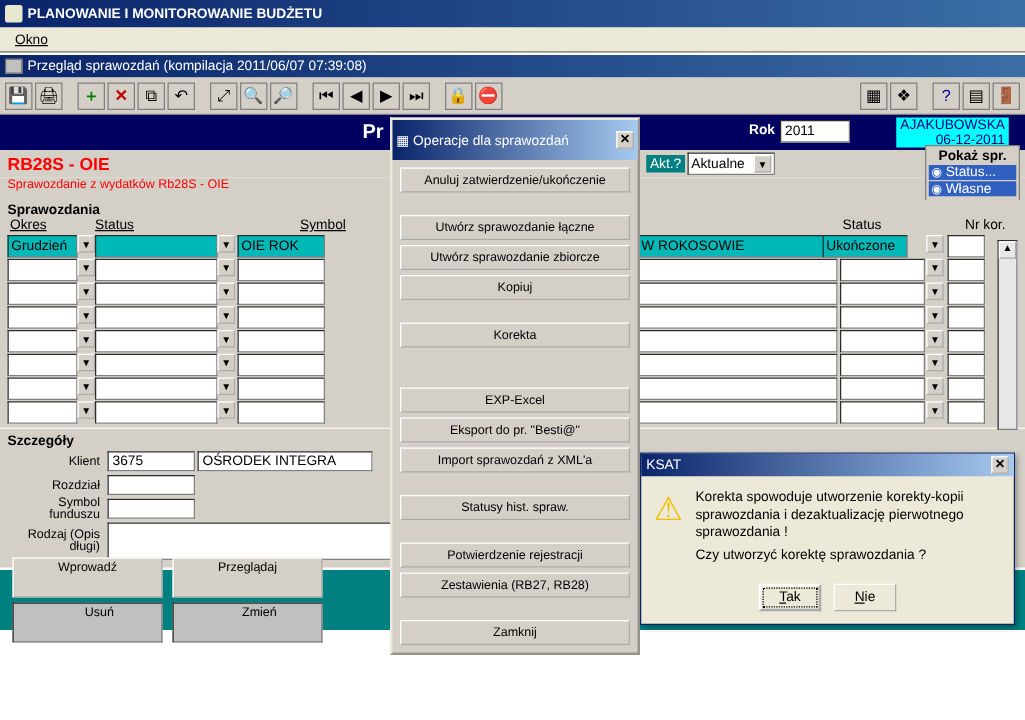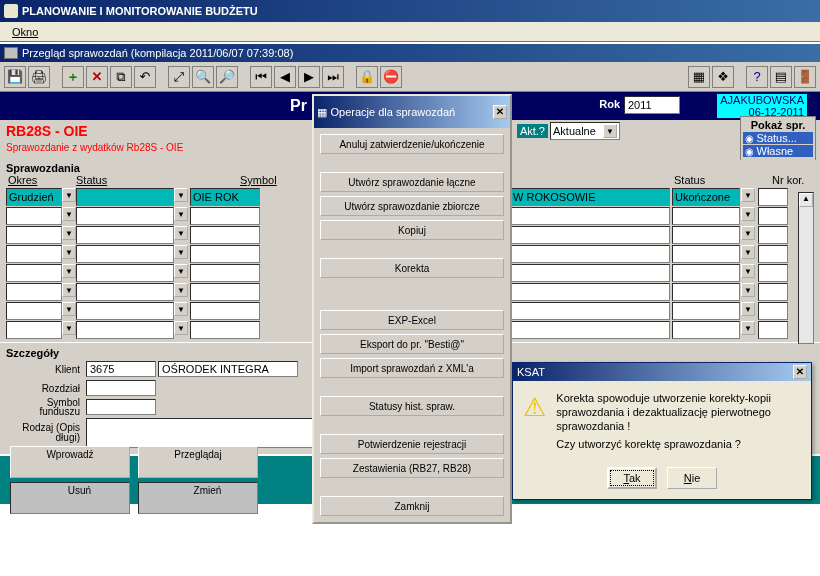--- a/index.html
+++ b/index.html
@@ -189,21 +189,21 @@
     <div class="cell teal" style="width:98px">
         <span></span>
       </div>
     <div class="dd-arrow">▼</div>
     <div class="cell teal" style="width:70px;margin-left:2px">
         <span>OIE ROK</span>
       </div>
     <div class="cell teal" style="width:160px;position:absolute;left:504px">
         <span>W ROKOSOWIE</span>
       </div>
-    <div class="cell teal" style="width:68px;position:absolute;left:666px">
+    <div class="cell teal" style="width:68px;position:absolute;left:652px">
         <span>Ukończone</span>
       </div>
     <div class="dd-arrow" style="position:absolute;left:735px">▼</div>
     <div class="cell" style="width:30px;position:absolute;left:752px"></div>
   </div>
 
   <div class="grid-row">
     <div class="cell" style="width:56px"></div>
       <div class="dd-arrow">▼</div>
     <div class="cell" style="width:98px"></div>

